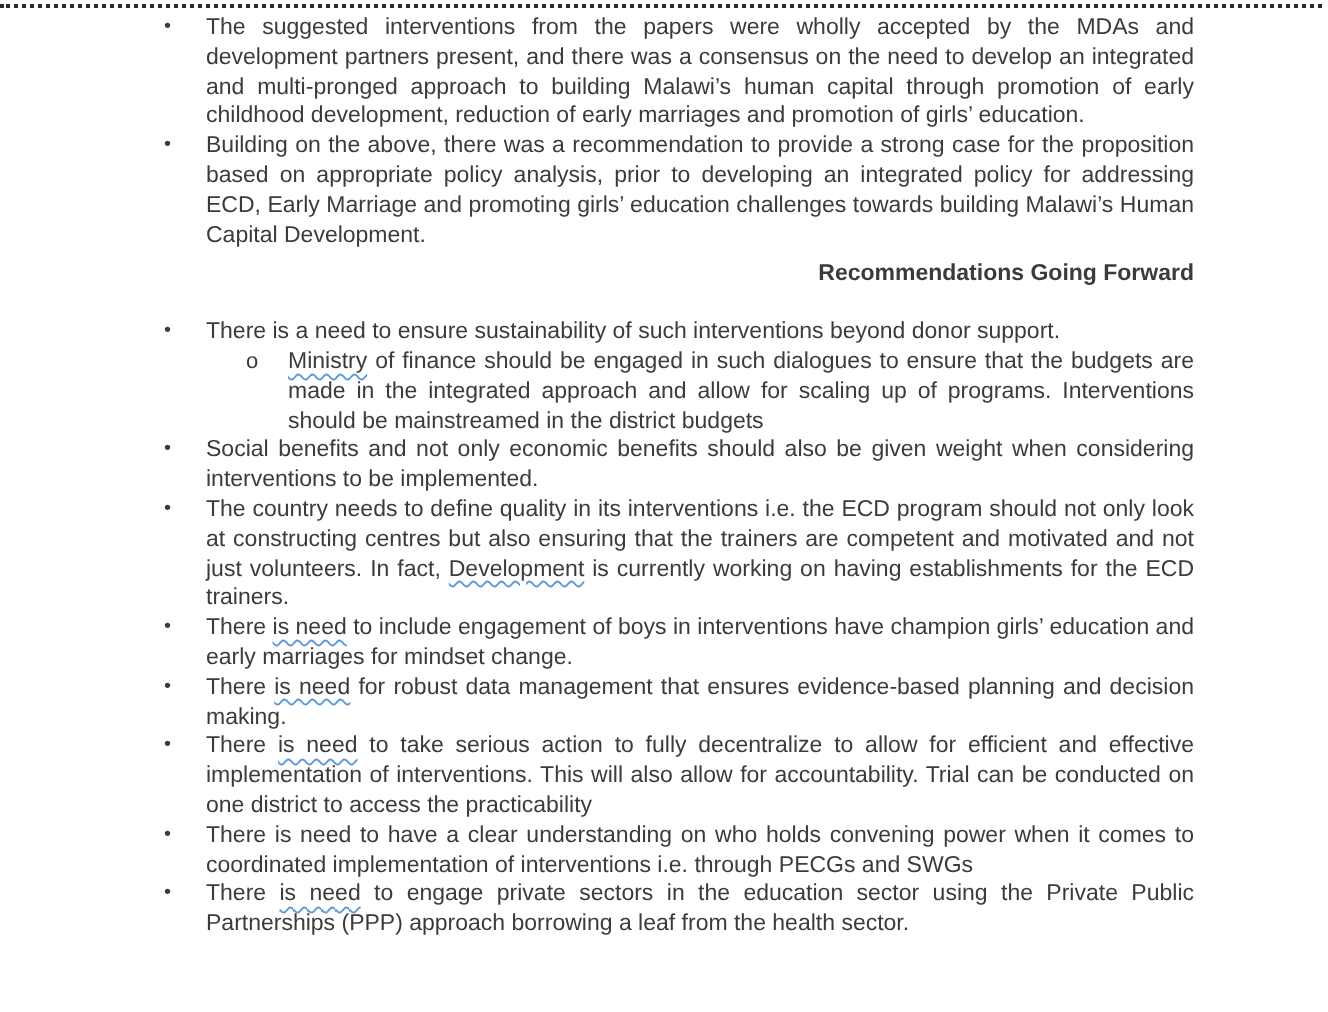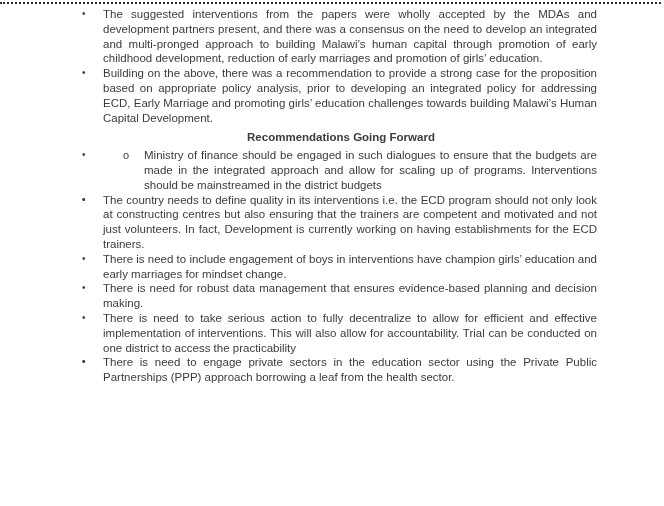--- a/index.html
+++ b/index.html
@@ -62,24 +62,25 @@
     position: absolute;
     left: 38px;
     top: 0;
     font-size: 11px;
   }
   h2.section-heading {
     font-size: 11.5px;
     line-height: 14.8px;
     font-weight: bold;
     color: #3b3b3b;
-    margin: 5px 0 3px 0;
-    text-align: center;
+    margin: 5px 0 14px 0;
+    text-align: right;
   }
   .squiggle {
+    text-decoration: underline;
     text-decoration-style: wavy;
     text-decoration-color: #5b9bd5;
     text-decoration-thickness: 1px;
     text-underline-offset: 2px;
   }
 </style>
 </head>
 <body>
 
 <div class="page">
@@ -97,28 +98,30 @@
         <span>Building on the above, there was a recommendation to provide a strong case for the proposition based on appropriate policy analysis, prior to developing an integrated policy for addressing ECD, Early Marriage and promoting girls’ education challenges towards building Malawi’s Human Capital Development.</span>
       </li>
     </ul>
 
     <h2 class="section-heading">Recommendations Going Forward</h2>
 
     <ul class="blist">
 
       <li>
         <span class="bmark">•</span>
+        <span>There is a need to ensure sustainability of such interventions beyond donor support.</span>
         <div class="subitem" style="margin-left:-18px;">
           <span class="submark">o</span>
           <span class="squiggle">Ministry</span><span> of finance should be engaged in such dialogues to ensure that the budgets are made in the integrated approach and allow for scaling up of programs. Interventions should be mainstreamed in the district budgets</span>
         </div>
       </li>
 
       <li>
         <span class="bmark">•</span>
+        <span>Social benefits and not only economic benefits should also be given weight when considering interventions to be implemented.</span>
       </li>
 
       <li>
         <span class="bmark">•</span>
         <span>The country needs to define quality in its interventions i.e. the ECD program should not only look at constructing centres but also ensuring that the trainers are competent and motivated and not just volunteers. In fact, </span><span class="squiggle">Development</span><span> is currently working on having establishments for the ECD trainers.</span>
       </li>
 
       <li>
         <span class="bmark">•</span>
         <span>There </span><span class="squiggle">is need</span><span> to include engagement of boys in interventions have champion girls’ education and early marriages for mindset change.</span>
@@ -129,20 +132,21 @@
         <span>There </span><span class="squiggle">is need</span><span> for robust data management that ensures evidence-based planning and decision making.</span>
       </li>
 
       <li>
         <span class="bmark">•</span>
         <span>There </span><span class="squiggle">is need</span><span> to take serious action to fully decentralize to allow for efficient and effective implementation of interventions. This will also allow for accountability. Trial can be conducted on one district to access the practicability</span>
       </li>
 
       <li>
         <span class="bmark">•</span>
+        <span>There is need to have a clear understanding on who holds convening power when it comes to coordinated implementation of interventions i.e. through PECGs and SWGs</span>
       </li>
 
       <li>
         <span class="bmark">•</span>
         <span>There </span><span class="squiggle">is need</span><span> to engage private sectors in the education sector using the Private Public Partnerships (PPP) approach borrowing a leaf from the health sector.</span>
       </li>
 
     </ul>
   </div>
 </div>

